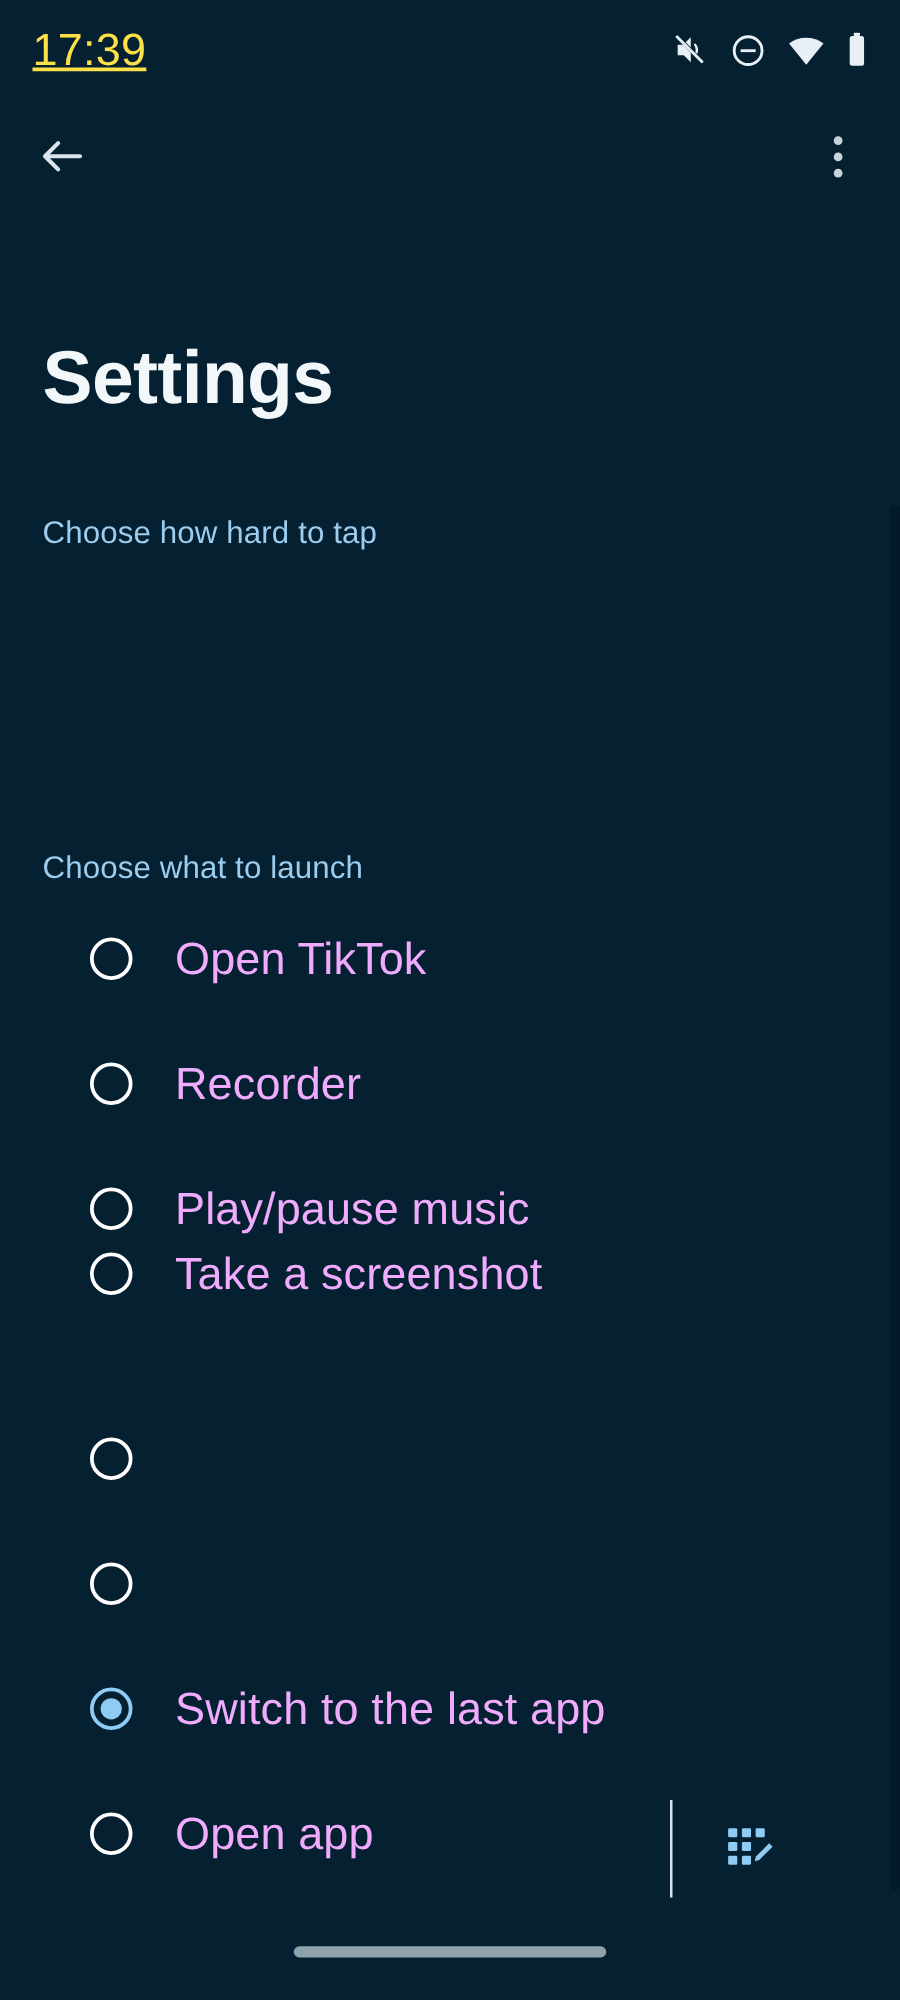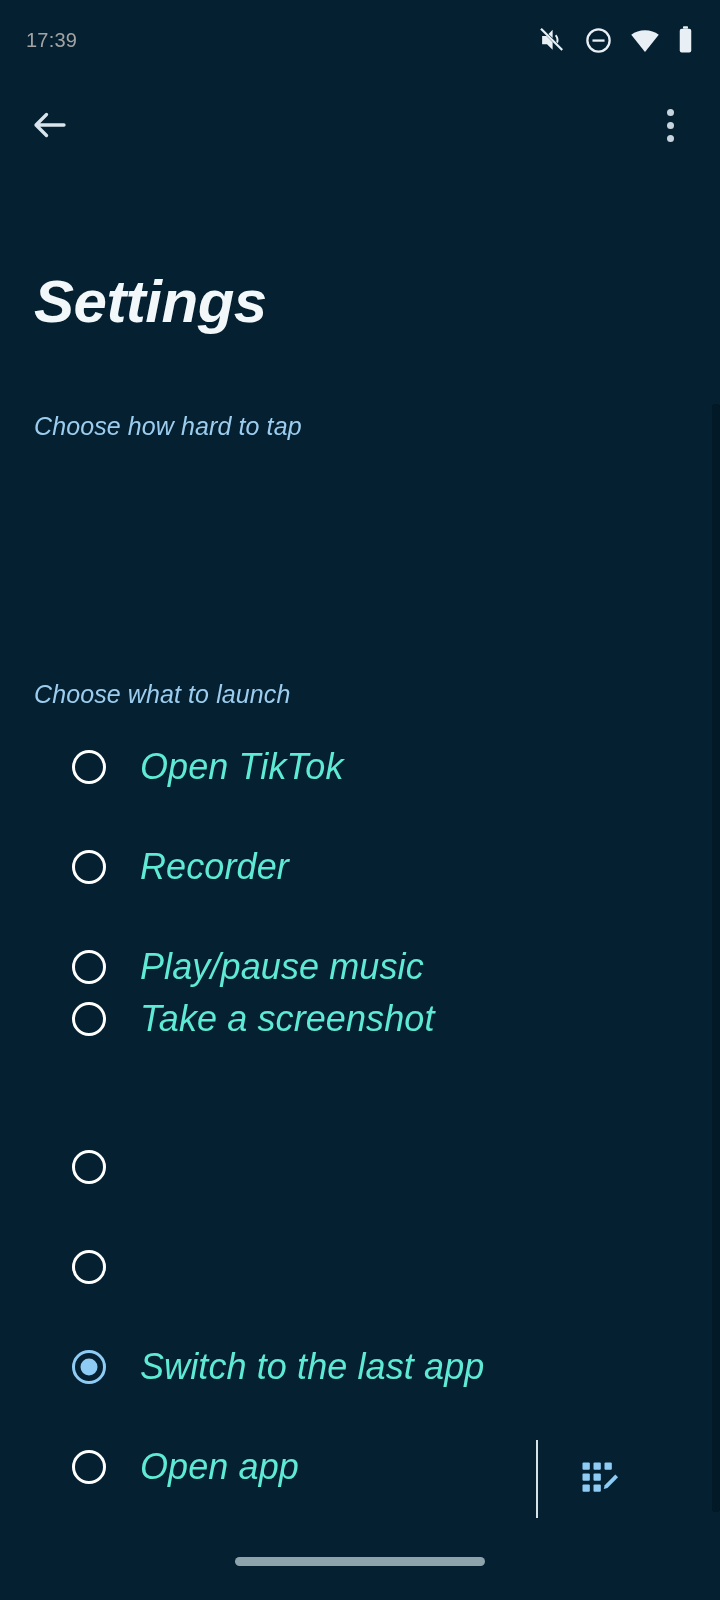--- a/index.html
+++ b/index.html
@@ -18,22 +18,23 @@
 
   
   #status-bar {
     position:absolute; top:0; left:0;
     width:720px; height:80px;
     display:flex; align-items:center;
     justify-content:space-between;
     padding:0 26px 0 26px;
   }
   #status-time {
-    font-size:20px; font-weight:400; letter-spacing:.2px;
-    color:#a3a3a3;
+    font-size:36px; font-weight:400; letter-spacing:.2px;
+    color:#fde047;
+    text-decoration:underline;
   }
   #status-icons { display:flex; align-items:center; gap:17px; }
   .sysicon { display:block; }
 
   
   #action-bar {
     position:absolute; top:86px; left:0;
     width:720px; height:78px;
     display:flex; align-items:center;
     justify-content:space-between;
@@ -52,21 +53,21 @@
 
   
   #page-title {
     position:absolute; top:272px; left:34px;
     font-size:60px; font-weight:700;
     letter-spacing:-0.5px; line-height:1;
     color:#f2f7fa;
   }
 
   
-  #content { position:absolute; top:0; left:0; width:720px; height:1600px;font-style:italic; }
+  #content { position:absolute; top:0; left:0; width:720px; height:1600px; }
 
   .section-header {
     position:absolute; left:34px;
     font-size:25px; font-weight:400;
     color:#9ccdee; letter-spacing:.1px;
   }
   #section-tap-header { top:412px; }
   #section-launch-header { top:680px; }
 
   
@@ -104,21 +105,21 @@
   .radio-row.selected .radio-mark { border-color:#8ecbf5; }
   .radio-row.selected .radio-mark::after {
     content:""; position:absolute;
     left:50%; top:50%; transform:translate(-50%,-50%);
     width:17px; height:17px; border-radius:50%;
     background:#8ecbf5;
   }
   .radio-label {
     margin-left:34px;
     font-size:36px; font-weight:400;
-    color:#5eead4; letter-spacing:.1px; white-space:nowrap;
+    color:#f0abfc; letter-spacing:.1px; white-space:nowrap;
   }
 
   
   #open-app-divider {
     position:absolute; left:536px; top:1440px;
     width:2px; height:78px;
     background:#d6e1e9;
   }
   #edit-apps-button {
     position:absolute; left:570px; top:1450px;

